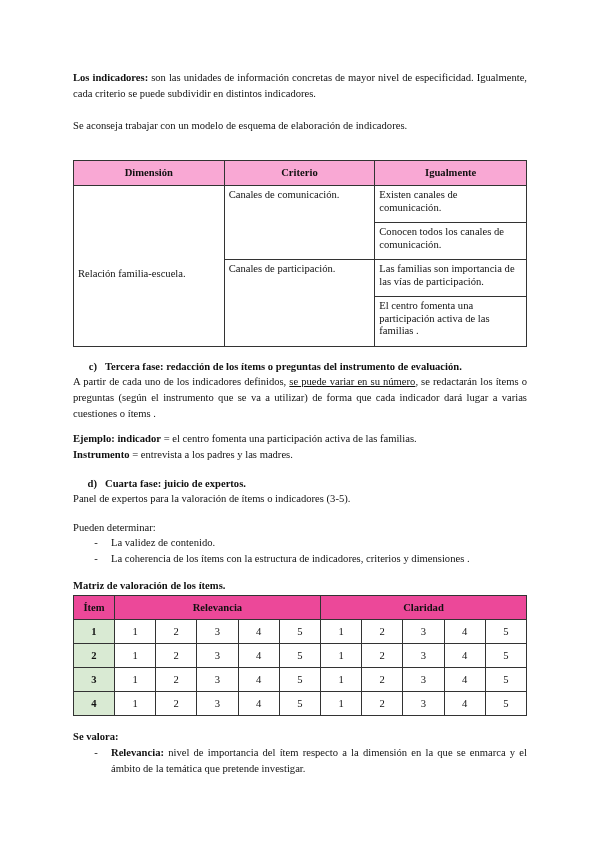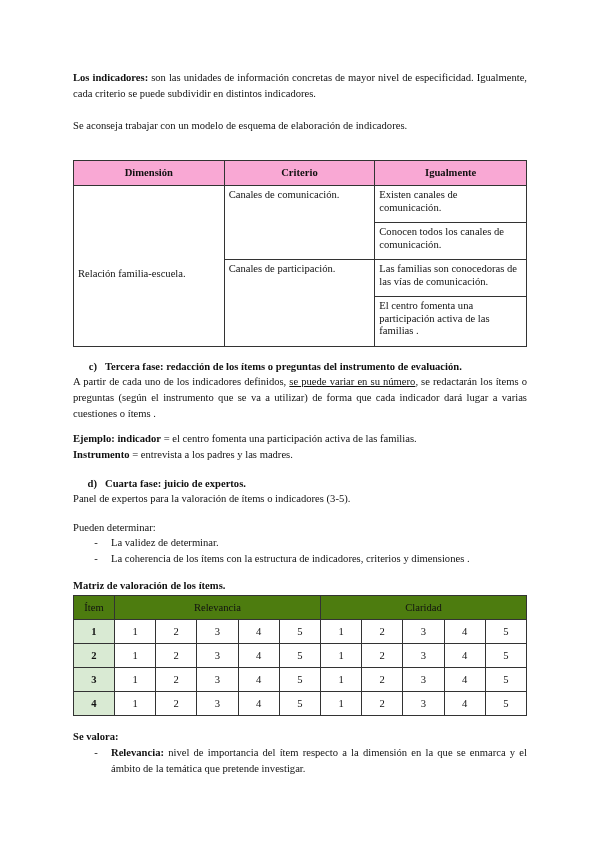--- a/index.html
+++ b/index.html
@@ -45,21 +45,21 @@
 
     
     .t2 { left: 0; top: 595px; width: 454px; }
     .t2 td, .t2 th {
       border: 1.4px solid #333;
       text-align: center;
       vertical-align: middle;
       height: 24px;
       font-weight: normal;
     }
-    .t2 th { background: #4d7c0f; font-weight: normal; }
+    .t2 th { background: #ec4899; font-weight: bold; }
     .t2 td.item { background: #d9ead3; font-weight: bold; width: 41px; }
     .t2 td.val { width: 41.3px; }
   </style>
 </head>
 <body>
 
 <div class="page">
 
   <p class="para justify" style="top:70px;">
     <b>Los indicadores:</b><span> son las unidades de información concretas de mayor nivel de especificidad. Igualmente, cada criterio se puede subdividir en distintos indicadores.</span>
@@ -82,21 +82,21 @@
     <tr>
       <td rowspan="4" class="dim">Relación familia-escuela.</td>
       <td rowspan="2">Canales de comunicación.</td>
       <td style="height:37px;">Existen canales de comunicación.</td>
     </tr>
     <tr>
       <td style="height:37px;">Conocen todos los canales de comunicación.</td>
     </tr>
     <tr>
       <td rowspan="2">Canales de participación.</td>
-      <td style="height:37px;">Las familias son conocedoras de las vías de comunicación.</td>
+      <td style="height:37px;">Las familias son importancia de las vías de participación.</td>
     </tr>
     <tr>
       <td style="height:50px;">El centro fomenta una participación activa de las familias .</td>
     </tr>
   </tbody>
     </table>
 
   <div class="heading-list" style="top:359px;">
     <span class="letter">c)</span><b>Tercera fase: redacción de los ítems o preguntas del instrumento de evaluación.</b>
   </div>
@@ -114,21 +114,21 @@
 
   <div class="heading-list" style="top:476px;">
     <span class="letter">d)</span><b>Cuarta fase: juicio de expertos.</b>
   </div>
   <p class="para" style="top:491px;">Panel de expertos para la valoración de ítems o indicadores (3-5).</p>
 
   <p class="para" style="top:520px;">Pueden determinar:</p>
   <div class="bullets" style="top:535px;">
     <div class="bl">
       <span class="dash">-</span>
-      <span>La validez de determinar.</span>
+      <span>La validez de contenido.</span>
     </div>
     <div class="bl">
       <span class="dash">-</span>
       <span>La coherencia de los ítems con la estructura de indicadores, criterios y dimensiones .</span>
     </div>
   </div>
 
   <p class="para b" style="top:578px;">Matriz de valoración de los ítems.</p>
 
   <table class="t2">

